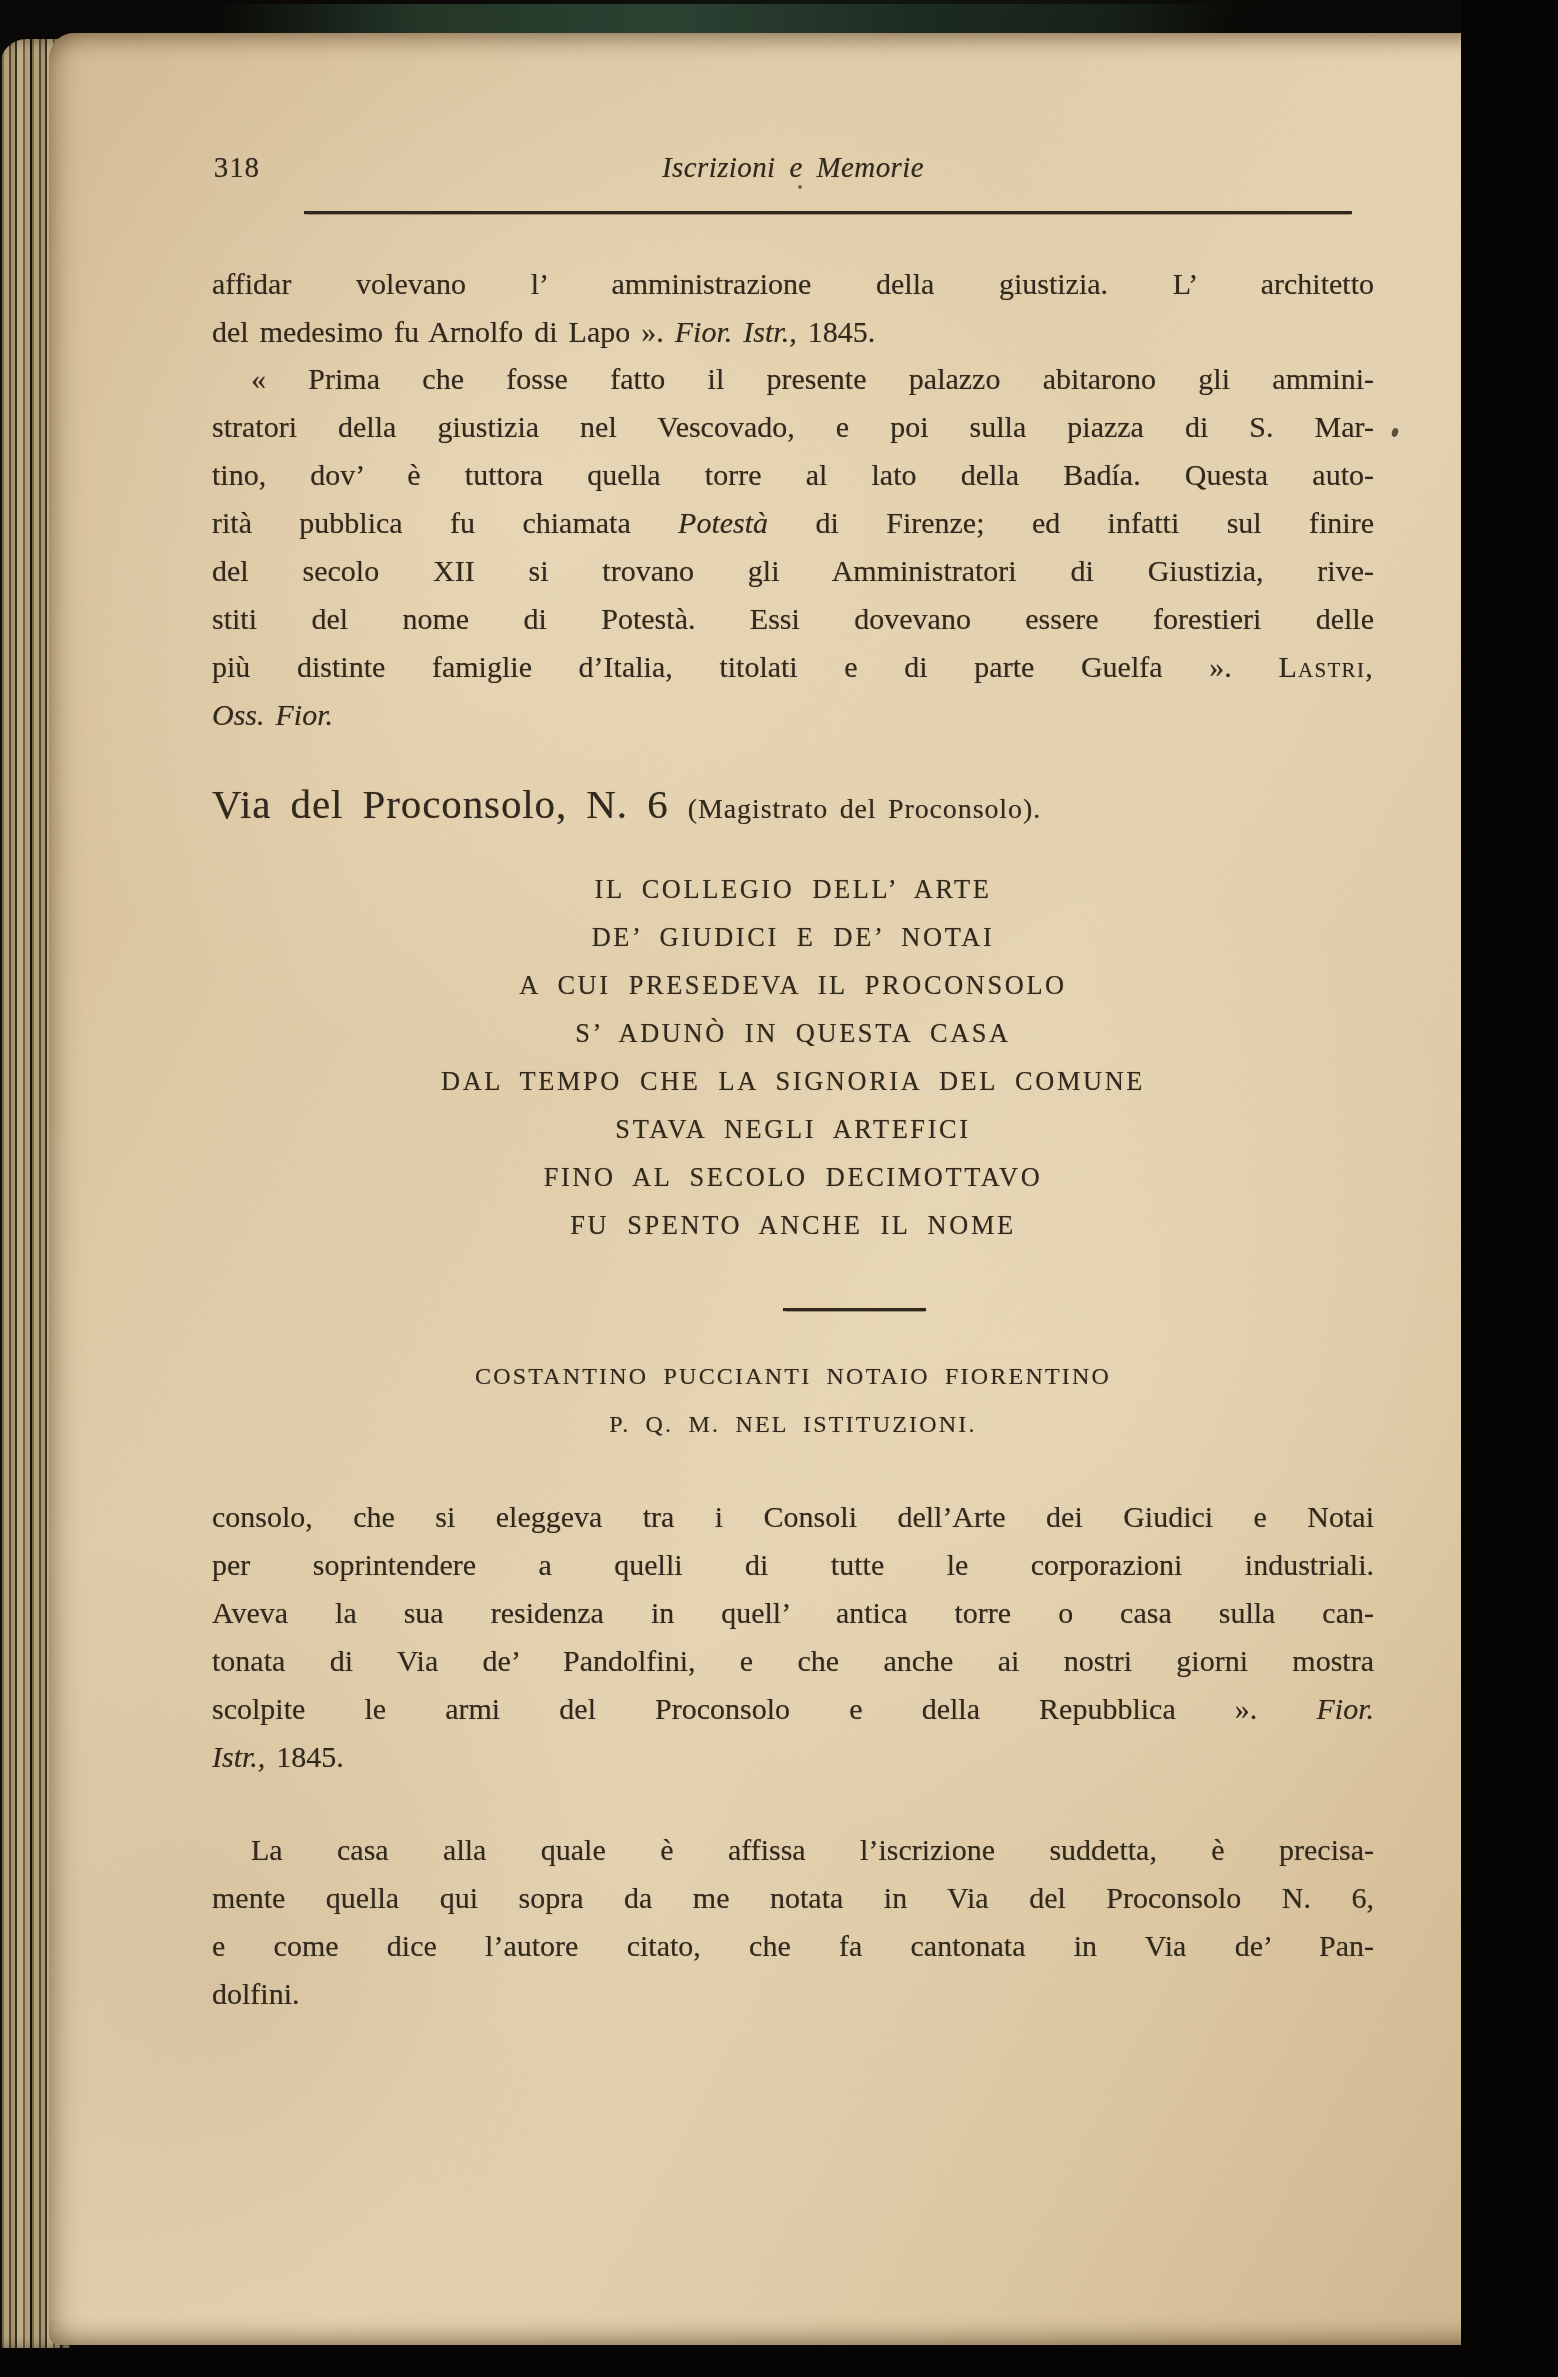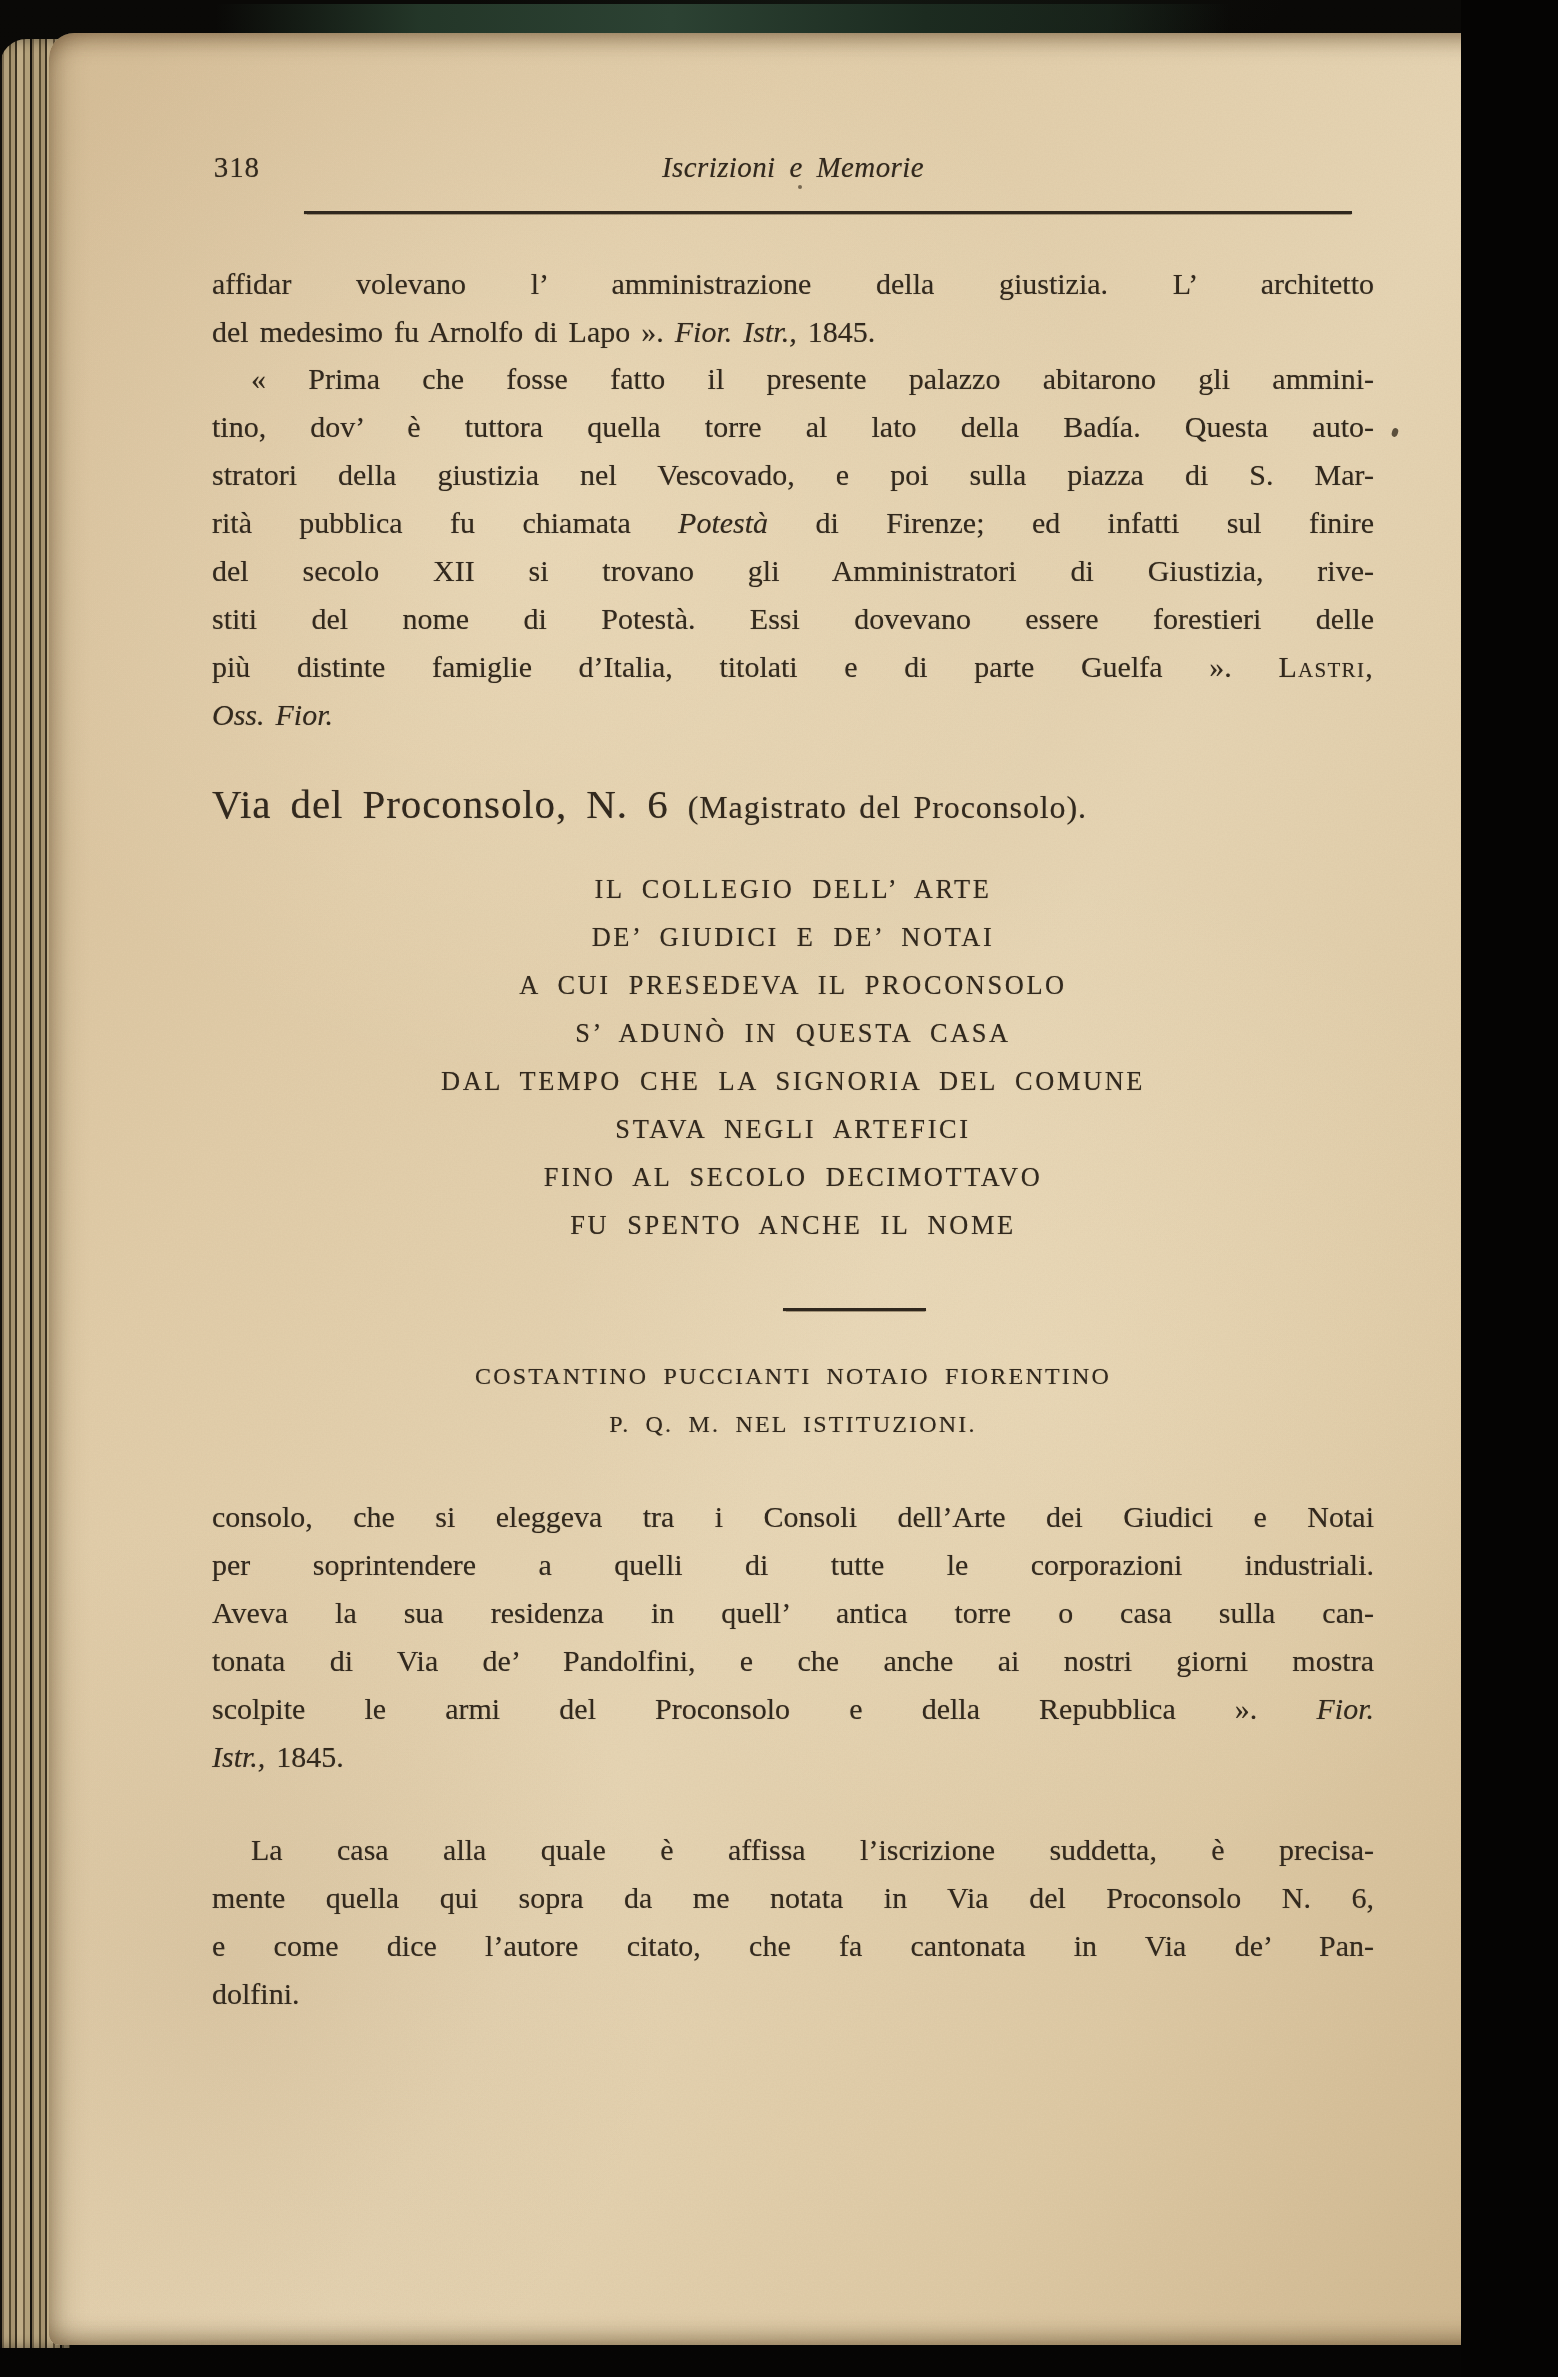--- a/index.html
+++ b/index.html
@@ -80,21 +80,21 @@
   .body-text .line.last{text-align-last:left;}
   .body-text .line.indent{text-indent:39px;}
   .para1{top:227px;}
   .para2{top:322px;}
   .para3{top:1460px;}
   .para4{top:1793px;}
   .italic{font-style:italic;}
   .sc{font-variant:small-caps;letter-spacing:1.3px;}
 
   .heading{top:747px;font-size:41px;letter-spacing:0.9px;word-spacing:8px;white-space:nowrap;}
-  .heading .sub{font-size:32px;word-spacing:3.5px;}
+  .heading .sub{font-size:28px;word-spacing:3.5px;}
 
   .inscription{top:832px;font-size:26.4px;}
   .inscription .line{line-height:48px;text-align:center;text-align-last:center;letter-spacing:2.6px;word-spacing:8.8px;}
   .dedication{top:1319px;font-size:24px;}
   .dedication .line{line-height:48px;text-align:center;text-align-last:center;letter-spacing:2.2px;word-spacing:7px;}
 </style>
 </head>
 <body>
 
 <div class="scene">
@@ -117,22 +117,22 @@
         <span class="running">Iscrizioni e Memorie</span>
       </div>
       <div class="rule rule1"></div>
 
       <div class="block body-text para1">
           <div class="line"><span>affidar volevano l’ amministrazione della giustizia. L’ architetto</span></div>
           <div class="line last"><span>del medesimo fu Arnolfo di Lapo ». </span><span class="italic">Fior. Istr.,</span><span> 1845.</span></div>
         </div>
       <div class="block body-text para2">
           <div class="line indent"><span>« Prima che fosse fatto il presente palazzo abitarono gli ammini-</span></div>
+          <div class="line"><span>stratori della giustizia nel Vescovado, e poi sulla piazza di S. Mar-</span></div>
           <div class="line"><span>tino, dov’ è tuttora quella torre al lato della Badía. Questa auto-</span></div>
-          <div class="line"><span>stratori della giustizia nel Vescovado, e poi sulla piazza di S. Mar-</span></div>
           <div class="line"><span>rità pubblica fu chiamata </span><span class="italic">Potestà</span><span> di Firenze; ed infatti sul finire</span></div>
           <div class="line"><span>del secolo XII si trovano gli Amministratori di Giustizia, rive-</span></div>
           <div class="line"><span>stiti del nome di Potestà. Essi dovevano essere forestieri delle</span></div>
           <div class="line"><span>più distinte famiglie d’Italia, titolati e di parte Guelfa ». </span><span class="sc">Lastri,</span></div>
           <div class="line last"><span class="italic">Oss. Fior.</span></div>
         </div>
 
       <div class="block heading">
         <span>Via del Proconsolo, N. 6</span>
         <span class="sub"> </span><span class="sub">(Magistrato del Proconsolo).</span>

